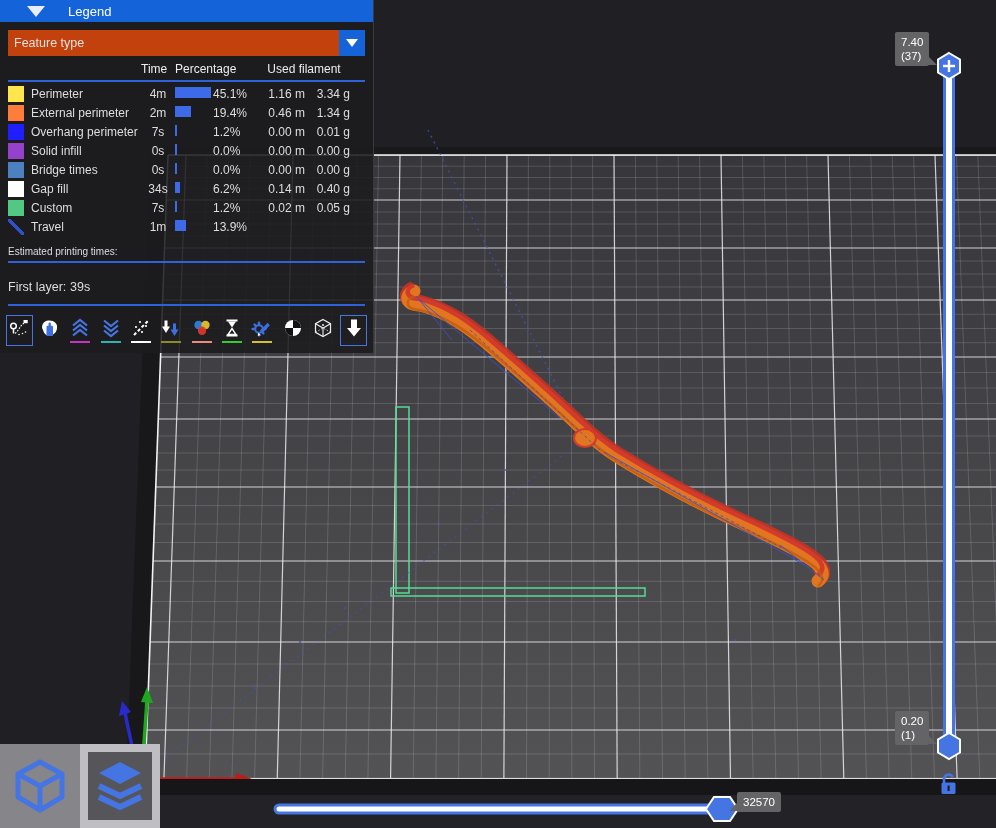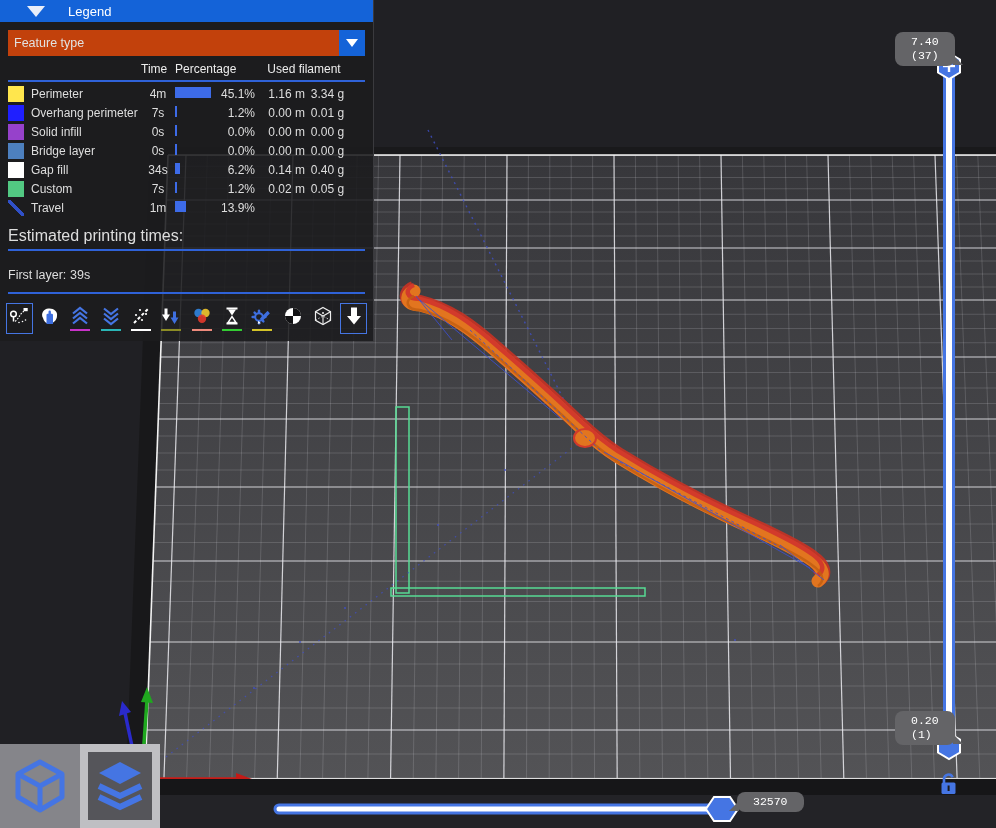--- a/index.html
+++ b/index.html
@@ -30,38 +30,38 @@
   .lrow{display:grid;grid-template-columns:23px 110px 34px 38px 42px 50px 45px;
           align-items:center;padding:0 8px;height:19px;font-size:12px;}
   #table-head{height:18px;margin-top:4px;}
   #table-head span{color:#EDEDED;}
   .th-time{grid-column:3;}
   .th-pct{grid-column:4 / span 2;}
   .th-fil{grid-column:6 / span 2;padding-left:3px;text-align:center;}
   .divider{height:0;border-top:2px solid #2F62D8;margin:2px 8px;}
   .swatch{width:16px;height:16px;}
   .c-time{text-align:center;}
-  .c-pct{text-align:right;}
+  .c-pct{text-align:left;}
   .c-fm{text-align:right;}
-  .c-fg{text-align:center;}
+  .c-fg{text-align:right;}
   .pbar{height:11px;background:var(--bar-blue);}
-  #est-title{font-size:16px;margin:8px 8px 4px 8px;}
+  #est-title{font-size:10px;margin:8px 8px 4px 8px;}
   .est-row{display:grid;grid-template-columns:62px auto;padding:0 8px;height:19px;
           align-items:center;font-size:12.5px;}
   #toolbar{display:flex;gap:3.5px;padding:7px 6px 7px 6px;}
   .tool{width:28px;height:31px;display:flex;flex-direction:column;align-items:center;
           justify-content:flex-start;border:1.5px solid transparent;cursor:pointer;padding-top:1px;}
   .tool.sel{border-color:var(--accent);}
   .tool svg{display:block;}
   .under{width:20px;height:2.5px;margin-top:1.5px;}
 
   
   .abs{position:absolute;}
   .tooltip{position:absolute;background:var(--tooltip-bg);color:#fff;font-size:11.5px;
-          line-height:14px;padding:3px 16px;border-radius:8px;z-index:30;font-family:Liberation Mono, monospace;}
+          line-height:14px;padding:3px 6px;border-radius:2px;z-index:30;}
   #tt-top::after, #tt-bottom::after{content:'';position:absolute;right:-8px;bottom:1px;
           border-left:10px solid var(--tooltip-bg);border-top:10px solid transparent;}
   #tt-move::before{content:'';position:absolute;left:-8px;bottom:1px;
           border-right:10px solid var(--tooltip-bg);border-top:10px solid transparent;}
   #bottom-bar{position:absolute;left:0;top:795px;width:996px;height:33px;background:#232327;}
   #btn-3d{position:absolute;left:0;top:744px;width:80px;height:84px;background:#85858A;
           display:flex;align-items:center;justify-content:center;cursor:pointer;}
   #btn-preview{position:absolute;left:80px;top:744px;width:80px;height:84px;background:#BFBFC3;
           display:flex;align-items:center;justify-content:center;cursor:pointer;}
   #btn-preview .inner{width:64px;height:68px;background:#55555A;display:flex;align-items:center;
@@ -257,40 +257,49 @@
         <div class="lrow">
       <span class="swatch" style="background: rgb(255, 230, 77);"></span>
       <span>Perimeter</span>
       <span class="c-time">4m</span>
       <span><span class="pbar" style="display: inline-block; width: 36.08px;"></span></span>
       <span class="c-pct">45.1%</span>
       <span class="c-fm">1.16 m</span>
       <span class="c-fg">3.34 g</span>
     </div>
         <div class="lrow">
+      <span class="swatch" style="background: rgb(255, 125, 56);"></span>
+      <span>External perimeter</span>
+      <span class="c-time">2m</span>
+      <span><span class="pbar" style="display: inline-block; width: 15.52px;"></span></span>
+      <span class="c-pct">19.4%</span>
+      <span class="c-fm">0.46 m</span>
+      <span class="c-fg">1.34 g</span>
+    </div>
+        <div class="lrow">
       <span class="swatch" style="background: rgb(31, 31, 255);"></span>
       <span>Overhang perimeter</span>
       <span class="c-time">7s</span>
       <span><span class="pbar" style="display: inline-block; width: 1.5px;"></span></span>
       <span class="c-pct">1.2%</span>
       <span class="c-fm">0.00 m</span>
       <span class="c-fg">0.01 g</span>
     </div>
         <div class="lrow">
       <span class="swatch" style="background: rgb(150, 65, 203);"></span>
       <span>Solid infill</span>
       <span class="c-time">0s</span>
       <span><span class="pbar" style="display: inline-block; width: 1.5px;"></span></span>
       <span class="c-pct">0.0%</span>
       <span class="c-fm">0.00 m</span>
       <span class="c-fg">0.00 g</span>
     </div>
         <div class="lrow">
       <span class="swatch" style="background: rgb(77, 128, 191);"></span>
-      <span>Bridge layer</span>
+      <span>Bridge times</span>
       <span class="c-time">0s</span>
       <span><span class="pbar" style="display: inline-block; width: 1.5px;"></span></span>
       <span class="c-pct">0.0%</span>
       <span class="c-fm">0.00 m</span>
       <span class="c-fg">0.00 g</span>
     </div>
         <div class="lrow">
       <span class="swatch" style="background: rgb(255, 255, 255);"></span>
       <span>Gap fill</span>
       <span class="c-time">34s</span>

